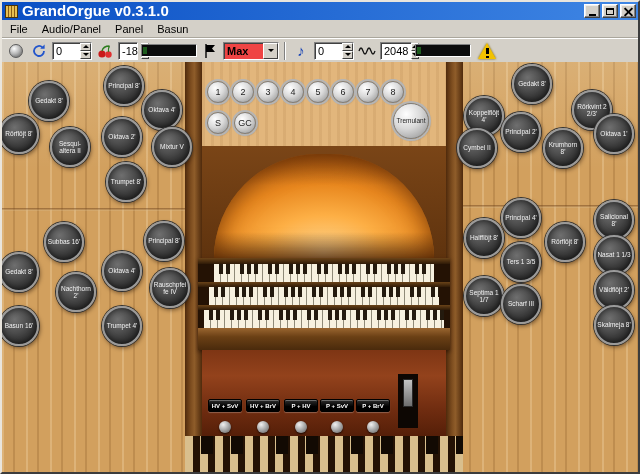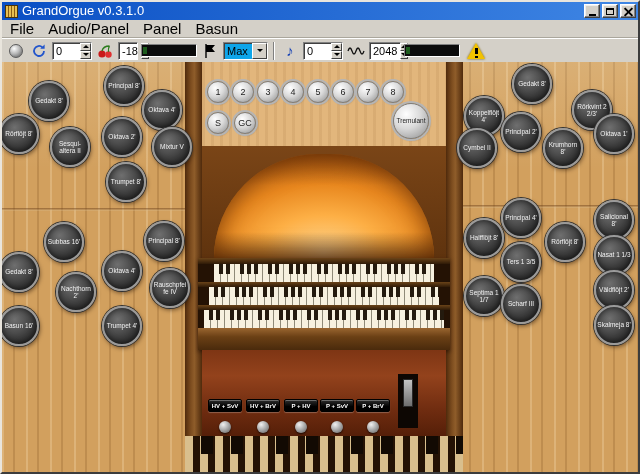--- a/index.html
+++ b/index.html
@@ -5,48 +5,48 @@
   html,body{margin:0;padding:0;background:#3a6ea5;}
   *{box-sizing:border-box;}
   .win{position:relative;width:640px;height:474px;background:#d4d0c8;
        border:2px solid;border-color:#e9e5dd #3c3c3c #3c3c3c #e9e5dd;
        font-family:"Liberation Sans", sans-serif;overflow:hidden;}
   
   .titlebar{height:18px;background:linear-gradient(90deg,#0a4fc4,#3f86e4);
             display:flex;align-items:center;padding:0 2px;}
   .app-icon{width:13px;height:13px;margin:0 4px 0 1px;border:1px solid #4a3408;
             background:repeating-linear-gradient(90deg,#e8c050 0 2px,#8a5c14 2px 3px),linear-gradient(180deg,#e8c050,#9a6a18);}
-  .title-text{flex:1;color:#fff;font-size:13px;font-weight:normal;line-height:18px;white-space:nowrap;}
+  .title-text{flex:1;color:#fff;font-size:15px;font-weight:bold;line-height:18px;white-space:nowrap;}
   .winbtn{width:16px;height:14px;margin-left:2px;background:#d4d0c8;position:relative;
           border:1px solid;border-color:#fff #404040 #404040 #fff;
           box-shadow:inset -1px -1px 0 #808080, inset 1px 1px 0 #eee;
           display:flex;align-items:center;justify-content:center;}
   .g-min{width:7px;height:2px;background:#000;margin-top:7px;}
   .g-max{width:8px;height:7px;border:1px solid #000;border-top-width:2px;}
   .g-close{position:relative;width:9px;height:9px;}
   .g-close::before,.g-close::after{content:"";position:absolute;left:-1px;top:4px;width:11px;height:2px;background:#000;}
   .g-close::before{transform:rotate(45deg);} .g-close::after{transform:rotate(-45deg);}
   
-  .menubar{height:18px;display:flex;align-items:center;background:#d4d0c8;font-size:15px;padding-left:1px;border-bottom:1px solid #aaa69c;}
+  .menubar{height:18px;display:flex;align-items:center;background:#d4d0c8;font-size:11px;padding-left:1px;border-bottom:1px solid #aaa69c;}
   .menu-item{padding:2px 7px;color:#000;}
   .toolbar{height:24px;background:#d4d0c8;display:flex;align-items:center;gap:3px;padding:0 4px;
            border-top:1px solid #fff;}
   .tbtn{width:20px;height:20px;display:flex;align-items:center;justify-content:center;}
   .sphere{width:14px;height:14px;border-radius:50%;
           background:radial-gradient(circle at 35% 30%, #fdfdfd, #b9b9b9 45%, #6e6e6e 85%);
           border:1px solid #5c5c5c;}
   .spin{display:flex;height:18px;background:#fff;border:1px solid;border-color:#808080 #fff #fff #808080;
         box-shadow:inset 1px 1px 0 #404040;}
   .spin-val{flex:1;font-size:11px;padding:2px 3px 0 3px;color:#000;}
   .spin-btns{width:11px;display:flex;flex-direction:column;}
   .sbtn{flex:1;background:#d4d0c8;border:1px solid;border-color:#fff #404040 #404040 #fff;
         display:flex;align-items:center;justify-content:center;}
   .arr-up{width:0;height:0;border-left:3px solid transparent;border-right:3px solid transparent;border-bottom:3px solid #000;}
   .arr-dn{width:0;height:0;border-left:3px solid transparent;border-right:3px solid transparent;border-top:3px solid #000;}
-  .combo{display:flex;height:18px;width:45px;background:#0ea5e9;border:1px solid;border-color:#808080 #fff #fff #808080;box-shadow:inset 1px 1px 0 #404040;}
+  .combo{display:flex;height:18px;width:56px;background:#ef4444;border:1px solid;border-color:#808080 #fff #fff #808080;box-shadow:inset 1px 1px 0 #404040;font-weight:bold;}
   .combo-val{flex:1;font-size:11px;padding:2px 3px 0 3px;color:#000;}
   .combo-btn{width:15px;background:#d4d0c8;border:1px solid;border-color:#fff #404040 #404040 #fff;
              display:flex;align-items:center;justify-content:center;}
   .meter{width:56px;height:13px;background:#0b0b0b;border:1px solid;border-color:#808080 #fff #fff #808080;position:relative;}
   .meter::before{content:"";position:absolute;left:1px;top:2px;bottom:2px;width:4px;background:#1d5c1d;}
   .note-icon{color:#1340b5;font-size:15px;line-height:1;}
   .warn{position:relative;width:0;height:0;border-left:9px solid transparent;border-right:9px solid transparent;border-bottom:16px solid #f2c200;filter:drop-shadow(0 0 1px #7a6000);}
   .warn::before{content:"";position:absolute;left:-1.5px;top:5px;width:3px;height:6px;background:#000;}
   .warn::after{content:"";position:absolute;left:-1.5px;top:13px;width:3px;height:2px;background:#000;}
   .tsep{width:0;height:18px;border-left:1px solid #808080;border-right:1px solid #fff;margin:0 2px;}

